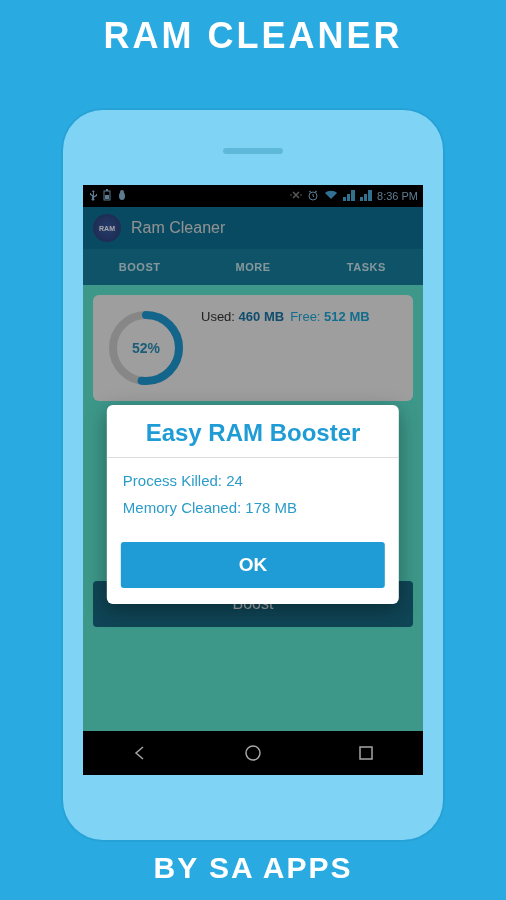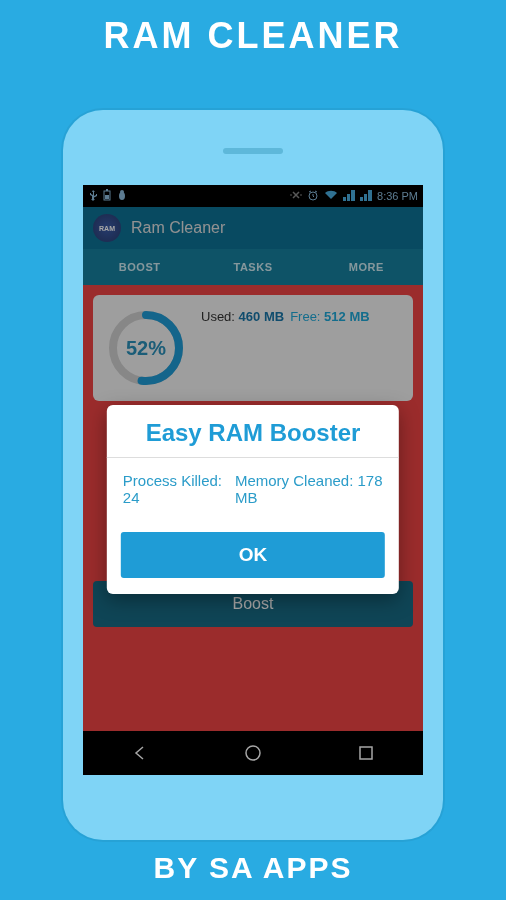--- a/index.html
+++ b/index.html
@@ -51,21 +51,21 @@
   height: 6px;
   background: #5eb8da;
   border-radius: 3px;
 }
 .screen {
   position: absolute;
   top: 75px;
   left: 20px;
   right: 20px;
   bottom: 65px;
-  background: #ef4444;
+  background: #5eead4;
   overflow: hidden;
 }
 .overlay-dim {
   position: absolute;
   inset: 0;
   background: rgba(0,0,0,0.35);
   z-index: 5;
 }
 .status-bar {
   height: 22px;
@@ -131,21 +131,21 @@
   height: 78px;
   position: relative;
 }
 .ring svg { transform: rotate(-90deg); }
 .ring-text {
   position: absolute;
   inset: 0;
   display: flex;
   align-items: center;
   justify-content: center;
-  font-size: 20px;
+  font-size: 14px;
   font-weight: bold;
   color: #2a8fb8;
 }
 .stats { display: flex; flex-direction: row; justify-content: center; gap: 6px; font-size: 13px; }
 .stat-used-lbl { color: #333; }
 .stat-used-val { color: #1976a8; font-weight: bold; }
 .stat-free-lbl { color: #1fa8d8; }
 .stat-free-val { color: #1fa8d8; font-weight: bold; margin-top: 28px; }
 .boost-btn {
   margin: 170px 10px 0 10px;
@@ -172,21 +172,21 @@
   text-align: center;
   color: #1f9cd6;
   font-size: 24px;
   font-weight: bold;
   padding: 14px 10px 10px;
   border-bottom: 1px solid #ddd;
 }
 .modal-body {
   padding: 14px 16px;
   display: flex;
-  flex-direction: row;
+  flex-direction: column;
   gap: 10px;
   font-size: 15px;
   color: #2b9cc9;
 }
 .modal-actions { padding: 12px 14px 16px; }
 .ok-btn {
   width: 100%;
   background: #1f9cd6;
   color: white;
   border: none;
@@ -270,22 +270,22 @@
       </div>
     </div>
 
     <div class="app-bar">
       <div class="app-icon">RAM</div>
       <div class="app-title">Ram Cleaner</div>
     </div>
 
     <div class="tabs">
       <div class="tab">BOOST</div>
+      <div class="tab">MORE</div>
       <div class="tab">TASKS</div>
-      <div class="tab">MORE</div>
     </div>
 
     <div class="content">
       <div class="card">
         <div class="ring">
           <svg width="78" height="78">
             <circle cx="39" cy="39" r="33" fill="none" stroke="#d0d0d0" stroke-width="8"></circle>
             <circle cx="39" cy="39" r="33" fill="none" stroke="#1f9cd6" stroke-width="8" stroke-dasharray="108 207" stroke-linecap="round"></circle>
           </svg>
           <div class="ring-text">52%</div>

